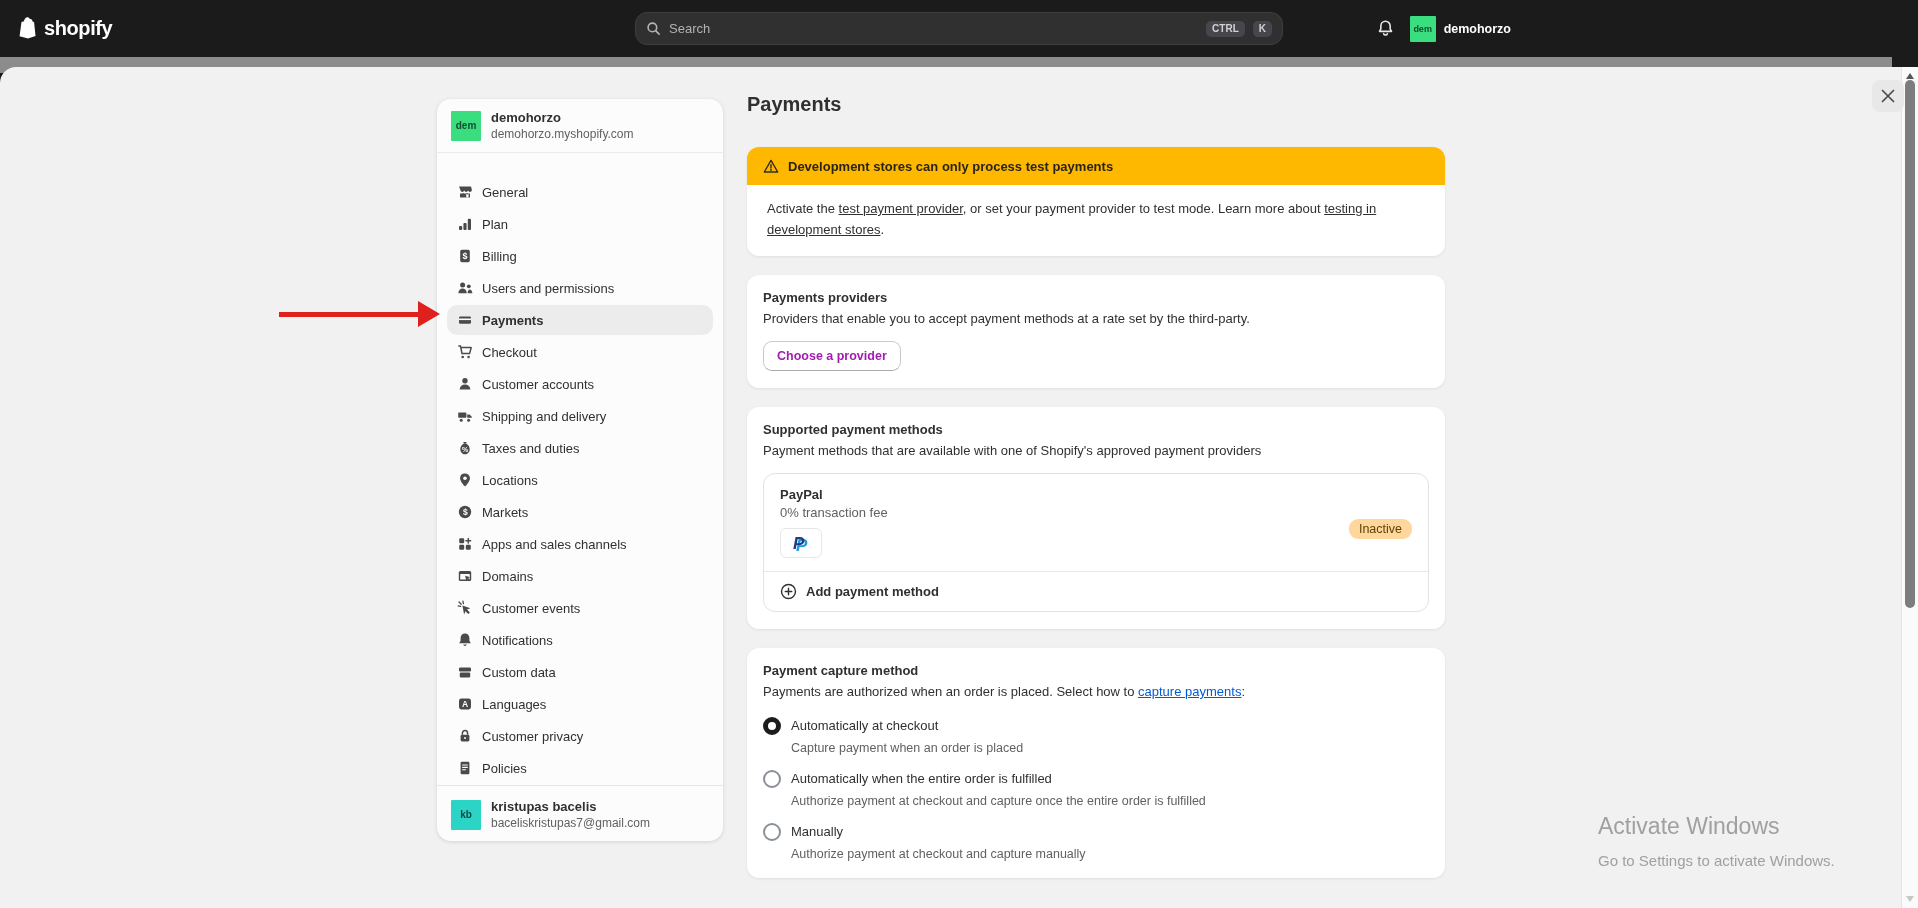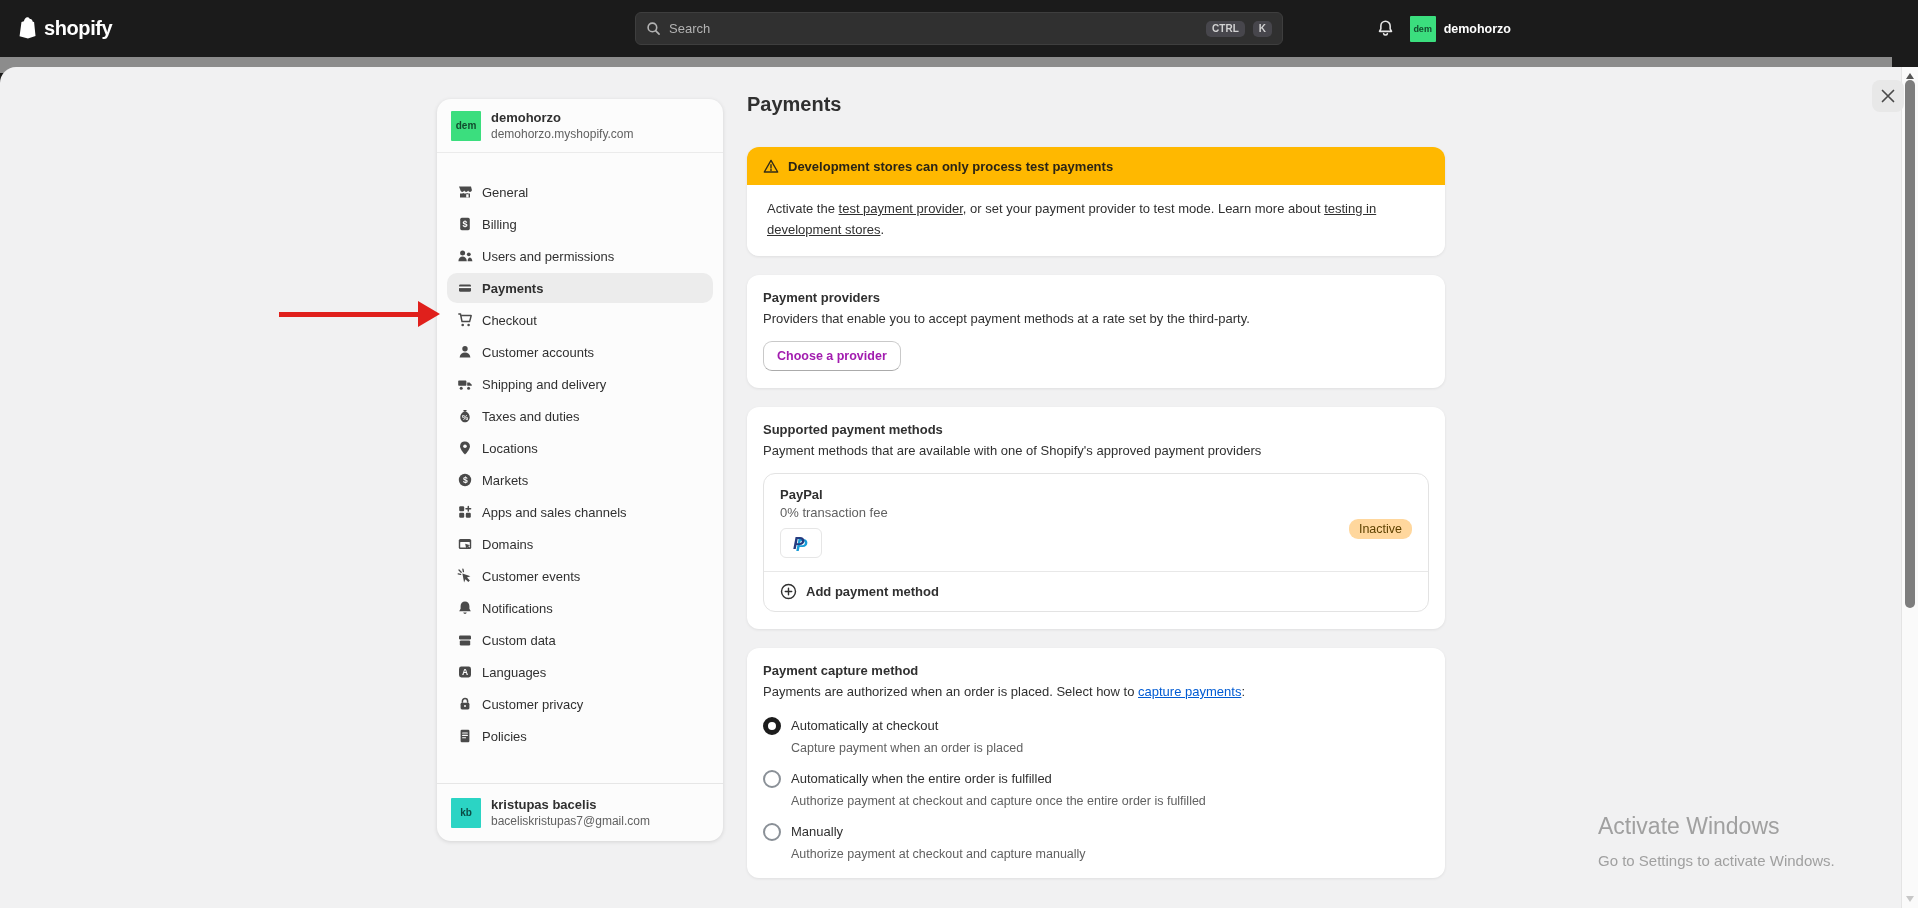--- a/index.html
+++ b/index.html
@@ -5,21 +5,21 @@
   * { margin:0; padding:0; box-sizing:border-box; }
   html,body { width:1918px; height:908px; overflow:hidden; background:#1b1b1b;
     font-family:"Liberation Sans","DejaVu Sans",sans-serif; }
   svg { display:block; }
 
   
   #topbar { position:absolute; left:0; top:0; width:1536px; height:57px; background:var(--topbar,#1b1b1b); }
   .logo { position:absolute; left:16px; top:0; height:57px; display:flex; align-items:center; gap:6px; }
   .logo-text { color:#fff; font-size:20px; font-weight:700; letter-spacing:-0.4px; }
   #search { position:absolute; left:635px; top:12px; width:648px; height:33px; background:#303030;
-    border:1px solid #3e3e3e; border-radius:6px; display:flex; align-items:center; padding:0 10px; gap:8px; }
+    border:1px solid #3e3e3e; border-radius:12px; display:flex; align-items:center; padding:0 10px; gap:8px; }
   #search .ph { color:#b3b3b3; font-size:13px; flex:1; }
   .kbd { background:#47464c; color:#d2d2d2; font-size:10px; font-weight:700; padding:3px 6px;
     border-radius:5px; line-height:1; }
   #top-right { position:absolute; right:25px; top:0; height:57px; display:flex; align-items:center; gap:15px; }
   .acct { display:flex; align-items:center; gap:8px; }
   .avatar { border-radius:1px; display:flex; align-items:center; justify-content:center; font-weight:700; flex:none; }
   .avatar.green { background:var(--green,#3BDE7E); color:#124b2e; width:26px; height:26px; font-size:9px; }
   #top-right .name { color:#fff; font-size:12.5px; font-weight:600; }
 
   
@@ -169,20 +169,30 @@
             <path fill="#4a4a4a" d="M2 2.5h12l.9 3.6c0 1.1-.9 1.9-1.9 1.9-.9 0-1.6-.6-1.9-1.4-.3.8-1 1.4-1.9 1.4s-1.7-.6-2-1.4c-.3.8-1 1.4-1.9 1.4-1 0-1.9-.8-1.9-1.9z"></path>
             <path fill="#4a4a4a" d="M3 9.4v4.1h10V9.4c-.3.1-.6.2-1 .2-.7 0-1.4-.3-1.9-.7-.5.4-1.2.7-1.9.7s-1.4-.3-2-.7c-.5.4-1.2.7-1.9.7-.4 0-.9-.1-1.3-.2z"></path>
             <rect x="9.2" y="10.3" width="2.4" height="3.2" fill="#fcfcfc"></rect>
           </svg>
         </span>
         <span>General</span>
       </div>
       <div class="nav-item">
         <span class="ic">
           <svg width="16" height="16" viewBox="0 0 16 16">
+            <rect fill="#4a4a4a" x="2" y="10" width="3.2" height="4" rx="1"></rect>
+            <rect fill="#4a4a4a" x="6.4" y="7" width="3.2" height="7" rx="1"></rect>
+            <rect fill="#4a4a4a" x="10.8" y="2.8" width="3.2" height="11.2" rx="1"></rect>
+          </svg>
+        </span>
+        <span>Plan</span>
+      </div>
+      <div class="nav-item">
+        <span class="ic">
+          <svg width="16" height="16" viewBox="0 0 16 16">
             <rect fill="#4a4a4a" x="3.2" y="1.8" width="9.6" height="12.4" rx="1.6"></rect>
             <text x="8" y="11.2" font-size="9" font-weight="bold" fill="#fcfcfc" text-anchor="middle" font-family="Liberation Sans, sans-serif">$</text>
           </svg>
         </span>
         <span>Billing</span>
       </div>
       <div class="nav-item">
         <span class="ic">
           <svg width="16" height="16" viewBox="0 0 16 16">
             <circle fill="#4a4a4a" cx="5.6" cy="4.9" r="2.5"></circle>
@@ -360,21 +370,21 @@
             <path d="M8 6.7v3.3" stroke="#332c17" stroke-width="1.4" stroke-linecap="round"></path>
             <circle cx="8" cy="12" r=".9" fill="#332c17"></circle>
           </svg>
       </span>
       <span class="t">Development stores can only process test payments</span>
     </div>
     <div id="banner-body"><span>Activate the </span><a class="dark-link" href="#">test payment provider</a><span>, or set your payment provider to test mode. Learn more about </span><a class="dark-link" href="#">testing in development stores</a><span>.</span></div>
   </div>
 
   <div class="card">
-    <div class="card-title">Payment providers</div>
+    <div class="card-title">Payments providers</div>
     <div class="card-desc">Providers that enable you to accept payment methods at a rate set by the third-party.</div>
     <span class="btn">Choose a provider</span>
   </div>
 
   <div class="card">
     <div class="card-title">Supported payment methods</div>
     <div class="card-desc">Payment methods that are available with one of Shopify's approved payment providers</div>
     <div class="inner">
       <div class="inner-top">
         <div>

